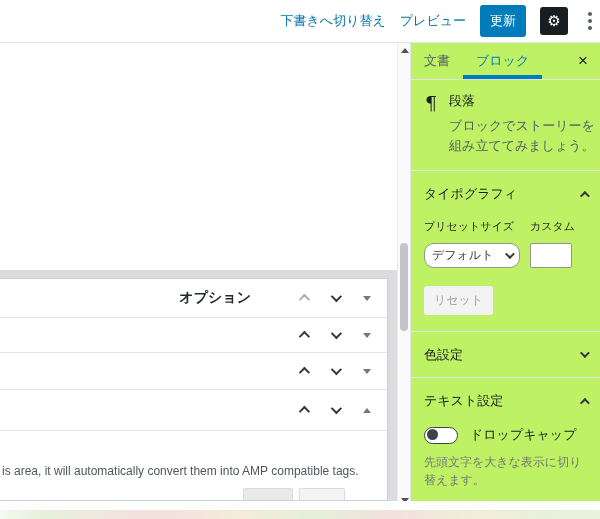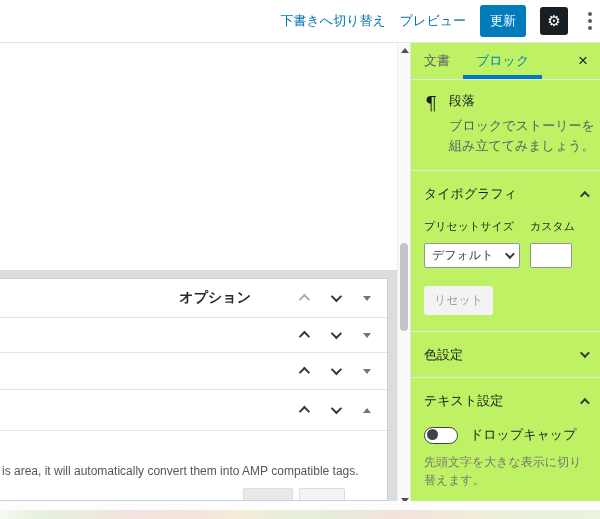--- a/index.html
+++ b/index.html
@@ -91,21 +91,21 @@
   .pilcrow { font-family:"DejaVu Serif",serif; font-size:19px; color:#191e23; line-height:1; padding-top:2px; }
   .block-name { font-size:13px; color:#191e23; margin-bottom:6px; }
   .block-desc { font-size:13px; color:#555d66; line-height:1.55; width:150px; }
 
   .sb-section { padding:14px 13px 16px 13px; border-bottom:1px solid #e2e4e7; }
   .sb-head { display:flex; align-items:center; justify-content:space-between; cursor:pointer;gap:7px; }
   .sb-title { font-size:13px; color:#191e23; font-weight:500; }
   .typo-controls { display:flex; gap:10px; margin-top:16px; }
   .field-label { font-size:11px; color:#191e23; margin-bottom:9px; }
   .select {
-    width:96px; height:25px; border:1px solid #949494; border-radius:2px; background:#fff;
+    width:96px; height:25px; border:1px solid #949494; border-radius:10px; background:#fff;
     display:flex; align-items:center; justify-content:space-between; padding:0 7px; cursor:pointer;
   }
   .select .val { font-size:12px; color:#32373c; }
   .num-input { width:42px; height:25px; border:1px solid #949494; border-radius:2px; background:#fff; font-family:inherit; font-size:12px; padding:0 4px; }
   .btn-reset {
     margin-top:18px; background:#f3f3f4; color:#9ca1a7; border:none; border-radius:3px;
     font-size:12px; padding:6px 10px; font-family:Liberation Serif, serif; cursor:pointer;
   }
   .row-only { height:46px; display:flex; align-items:center; justify-content:space-between; padding:0 13px; border-bottom:1px solid #e2e4e7; cursor:pointer; }
 

